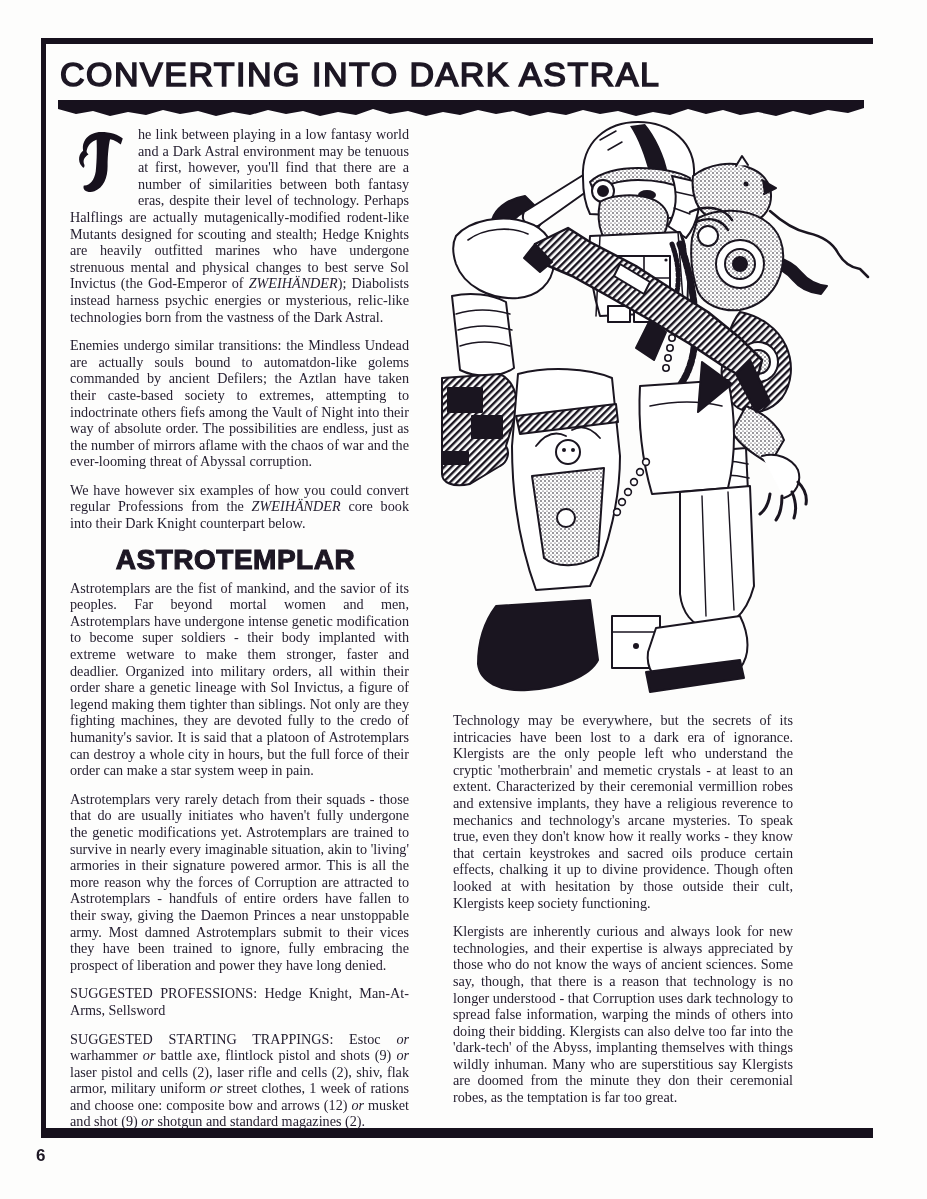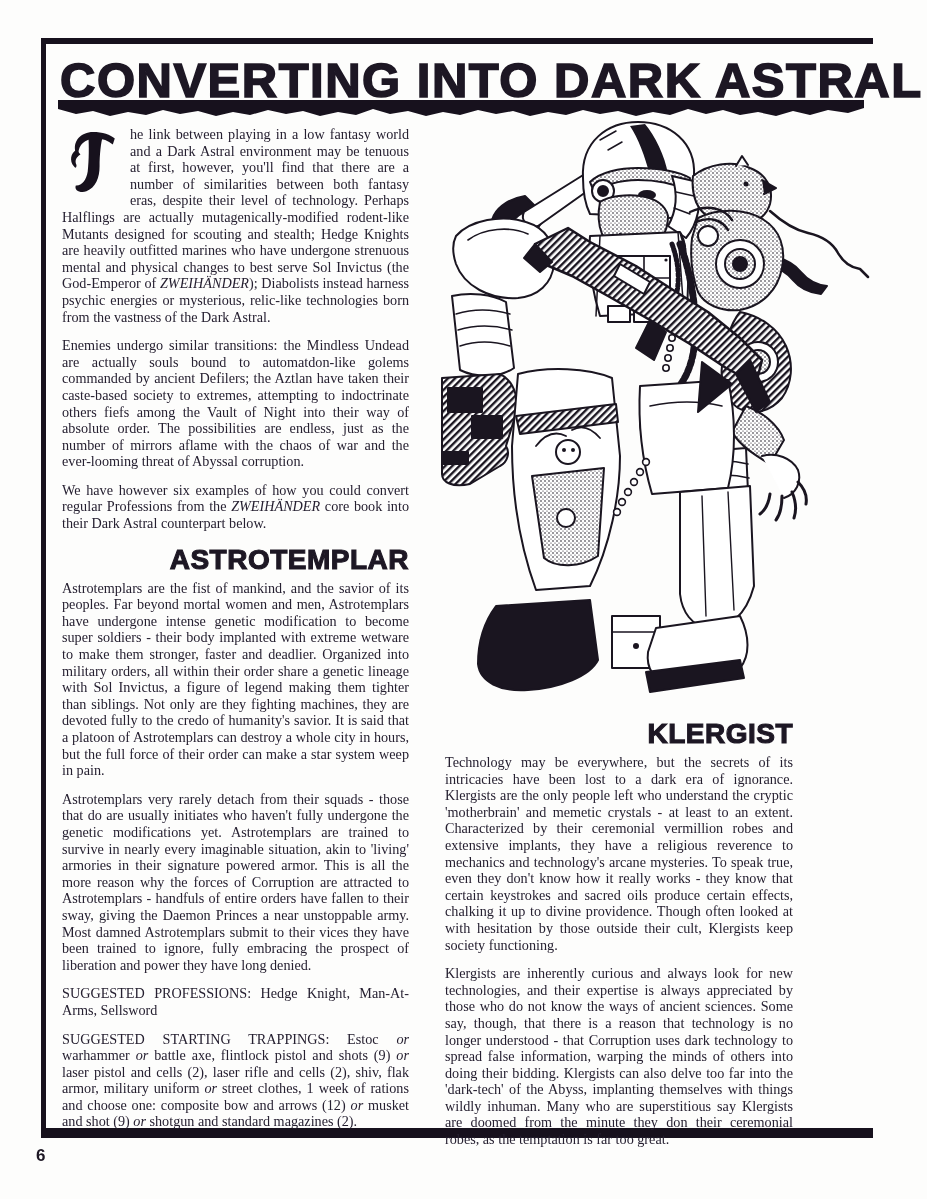--- a/index.html
+++ b/index.html
@@ -9,40 +9,40 @@
     font-family:"Liberation Serif",serif;
     color:#262031;
   }
   .abs{position:absolute;}
   
   .fr-top {left:41px;top:38px;width:832px;height:6px;background:#17111d;}
   .fr-left{left:41px;top:38px;width:5px;height:1100px;background:#17111d;}
   .fr-bot {left:41px;top:1128px;width:832px;height:10px;background:#17111d;}
 
   .page-title{
-    left:60px;top:56px;width:800px;
-    font-family:"Liberation Sans",sans-serif;font-weight:bold;
-    font-size:49px;line-height:48px;letter-spacing:1.5px;
+    left:60px;top:50px;width:800px;
+    font-family:"Liberation Sans",sans-serif;font-weight:normal;
+    font-size:34px;line-height:48px;letter-spacing:1.5px;
     color:#1d1724;-webkit-text-stroke:1.6px #1d1724;
     white-space:nowrap;
   }
   .title-rule{left:58px;top:100px;}
 
   .col{position:absolute;text-align:justify;font-size:14.2px;line-height:16.6px;}
   .col-left {left:62px; top:126px;width:347px;}
   .col-right{left:445px;top:712px;width:348px;}
-  .col p{margin:0 0 12px 0;}
+  .col p{margin:0 0 12px 8px;}
   .it{font-style:italic;}
   .bd{font-weight:normal;}
 
   .sec-head{
     font-family:"Liberation Sans",sans-serif;font-weight:bold;
     font-size:28px;line-height:32px;letter-spacing:.5px;
     color:#1d1724;-webkit-text-stroke:1.1px #1d1724;
-    margin:6px 0 4px 0;text-align:right;
+    margin:6px 0 4px 0;text-align:center;
   }
   .dropcap{float:left;width:62px;height:66px;margin:2px 6px 0 0;}
   .illus{left:440px;top:116px;width:440px;height:586px;}
   .page-num{
     left:36px;top:1146px;
     font-family:"Liberation Sans",sans-serif;font-weight:bold;
     font-size:17px;color:#1d1724;
   }
 </style>
 </head>
@@ -63,21 +63,21 @@
     <svg class="dropcap" viewBox="0 0 72 100" aria-hidden="true">
       <g fill="#17111d">
         <path d="M10,38 C4,20 18,6 36,6 C50,6 63,10 69,16 L66,25 C58,18 48,15 38,16 C24,17 14,26 14,38 C14,45 11,45 10,38 Z"></path>
         <path d="M29,12 C36,9 45,9 51,12 C48,22 46,40 46,58 C46,76 40,90 26,96 C16,99 7,94 10,87 C18,88 26,80 28,66 C30,48 30,28 29,12 Z"></path>
         <path d="M7,58 C0,50 2,38 11,33 L17,40 C10,44 8,50 11,56 C11,61 9,61 7,58 Z"></path>
       </g>
     </svg>
     <span><span>he link between playing in a low fantasy world and a Dark Astral environment may be tenuous at first, however, you'll find that there are a number of similarities between both fantasy eras, despite their level of technology. Perhaps Halflings are actually mutagenically-modified rodent-like Mutants designed for scouting and stealth; Hedge Knights are heavily outfitted marines who have undergone strenuous mental and physical changes to best serve Sol Invictus (the God-Emperor of </span><span class="it">ZWEIHÄNDER</span><span>); Diabolists instead harness psychic energies or mysterious, relic-like technologies born from the vastness of the Dark Astral.</span></span>
   </p>
   <p>Enemies undergo similar transitions: the Mindless Undead are actually souls bound to automatdon-like golems commanded by ancient Defilers; the Aztlan have taken their caste-based society to extremes, attempting to indoctrinate others fiefs among the Vault of Night into their way of absolute order. The possibilities are endless, just as the number of mirrors aflame with the chaos of war and the ever-looming threat of Abyssal corruption.</p>
-  <p><span>We have however six examples of how you could convert regular Professions from the </span><span class="it">ZWEIHÄNDER</span><span> core book into their Dark Astral counterpart below.</span></p>
+  <p><span>We have however six examples of how you could convert regular Professions from the </span><span class="it">ZWEIHÄNDER</span><span> core book into their Dark Knight counterpart below.</span></p>
 
   <div class="sec-head">ASTROTEMPLAR</div>
   <p>Astrotemplars are the fist of mankind, and the savior of its peoples. Far beyond mortal women and men, Astrotemplars have undergone intense genetic modification to become super soldiers - their body implanted with extreme wetware to make them stronger, faster and deadlier. Organized into military orders, all within their order share a genetic lineage with Sol Invictus, a figure of legend making them tighter than siblings. Not only are they fighting machines, they are devoted fully to the credo of humanity's savior. It is said that a platoon of Astrotemplars can destroy a whole city in hours, but the full force of their order can make a star system weep in pain.</p>
   <p>Astrotemplars very rarely detach from their squads - those that do are usually initiates who haven't fully undergone the genetic modifications yet. Astrotemplars are trained to survive in nearly every imaginable situation, akin to 'living' armories in their signature powered armor. This is all the more reason why the forces of Corruption are attracted to Astrotemplars - handfuls of entire orders have fallen to their sway, giving the Daemon Princes a near unstoppable army. Most damned Astrotemplars submit to their vices they have been trained to ignore, fully embracing the prospect of liberation and power they have long denied.</p>
   <p><span class="bd">SUGGESTED PROFESSIONS:</span><span> Hedge Knight, Man-At-Arms, Sellsword</span></p>
   <p><span class="bd">SUGGESTED STARTING TRAPPINGS:</span><span> Estoc </span><span class="it">or</span><span> warhammer </span><span class="it">or</span><span> battle axe, flintlock pistol and shots (9) </span><span class="it">or</span><span> laser pistol and cells (2), laser rifle and cells (2), shiv, flak armor, military uniform </span><span class="it">or</span><span> street clothes, 1 week of rations and choose one: composite bow and arrows (12) </span><span class="it">or</span><span> musket and shot (9) </span><span class="it">or</span><span> shotgun and standard magazines (2).</span></p>
 </div>
 
 <svg class="abs illus" viewBox="0 0 440 586">
   <defs>
@@ -209,18 +209,17 @@
     <g fill="#ffffff" stroke-width="1.6">
       <circle cx="232" cy="222" r="3.2"></circle>
         <circle cx="230" cy="232" r="3.2"></circle>
         <circle cx="228" cy="242" r="3.2"></circle>
         <circle cx="226" cy="252" r="3.2"></circle>
     </g>
   </g>
 </svg>
 
 <div class="col col-right">
-  <div class="sec-head">KLERGIST</div>
   <p>Technology may be everywhere, but the secrets of its intricacies have been lost to a dark era of ignorance. Klergists are the only people left who understand the cryptic 'motherbrain' and memetic crystals - at least to an extent. Characterized by their ceremonial vermillion robes and extensive implants, they have a religious reverence to mechanics and technology's arcane mysteries. To speak true, even they don't know how it really works - they know that certain keystrokes and sacred oils produce certain effects, chalking it up to divine providence. Though often looked at with hesitation by those outside their cult, Klergists keep society functioning.</p>
   <p>Klergists are inherently curious and always look for new technologies, and their expertise is always appreciated by those who do not know the ways of ancient sciences. Some say, though, that there is a reason that technology is no longer understood - that Corruption uses dark technology to spread false information, warping the minds of others into doing their bidding. Klergists can also delve too far into the 'dark-tech' of the Abyss, implanting themselves with things wildly inhuman. Many who are superstitious say Klergists are doomed from the minute they don their ceremonial robes, as the temptation is far too great.</p>
 </div>
 
 <div class="abs page-num">6</div>
 
 </body></html>

